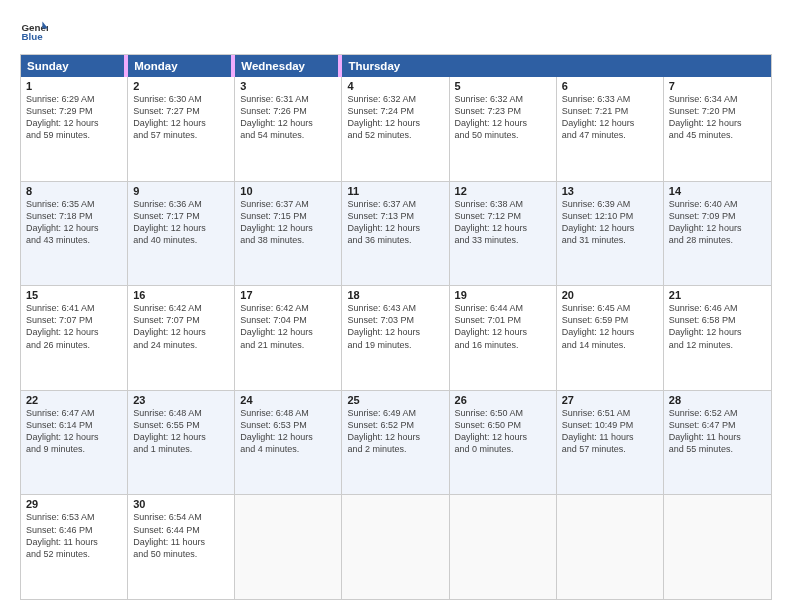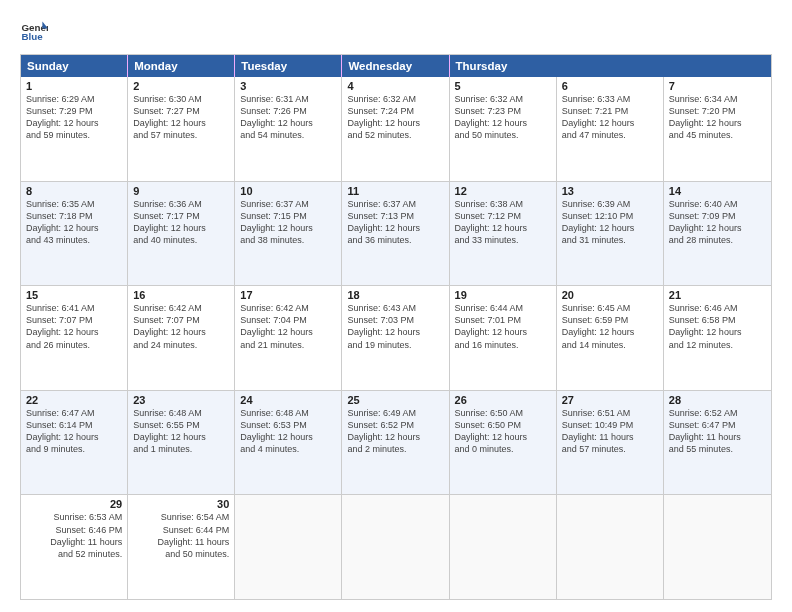--- a/index.html
+++ b/index.html
@@ -53,36 +53,36 @@
     .cal-header-row {
       display: grid;
       grid-template-columns: repeat(7, 1fr);
       background: #2e5fa3;
     }
     .cal-header-cell {
       color: #fff;
       font-size: 11.5px;
       font-weight: bold;
       padding: 5px 6px;
-      border-right: 1px solid #f0abfc;
+      border-right: 4px solid #f0abfc;
       text-align: left;
     }
     .cal-header-cell:last-child { border-right: none; }
     .cal-body {
       display: flex;
       flex-direction: column;
       flex: 1;
     }
     .cal-row {
       display: grid;
       grid-template-columns: repeat(7, 1fr);
       flex: 1;
       border-bottom: 1px solid #ccc;
     }
-    .cal-row:last-child { border-bottom: none; text-align: right; }
+    .cal-row:last-child { border-bottom: none; }
     .cal-cell {
       border-right: 1px solid #ccc;
       padding: 3px 5px;
       font-size: 9.5px;
       color: #333;
       vertical-align: top;
       background: #fff;
     }
     .cal-cell:last-child { border-right: none; }
     .cal-cell.empty { background: #f9f9f9; }
@@ -114,21 +114,20 @@
     <div class="title-block">
       <div class="month-year"></div>
       <div class="location"></div>
     </div>
   </div>
 
   <div class="calendar">
     <div class="cal-header-row" id="cal-header">
         <div class="cal-header-cell">Sunday</div>
         <div class="cal-header-cell">Monday</div>
-        <div class="cal-header-cell">Tuesday</div>
         <div class="cal-header-cell">Wednesday</div>
         <div class="cal-header-cell">Thursday</div>
       </div>
     <div class="cal-body" id="cal-body">
         <div class="cal-row">
           <div class="cal-cell">
             <div class="day-num">1</div>
             <div class="cell-line">Sunrise: 6:29 AM</div>
             <div class="cell-line">Sunset: 7:29 PM</div>
             <div class="cell-line">Daylight: 12 hours</div>

